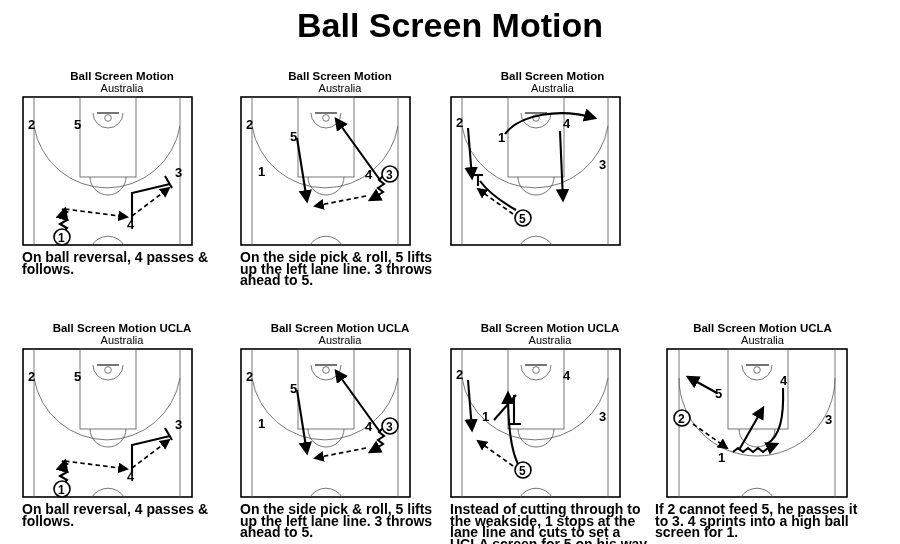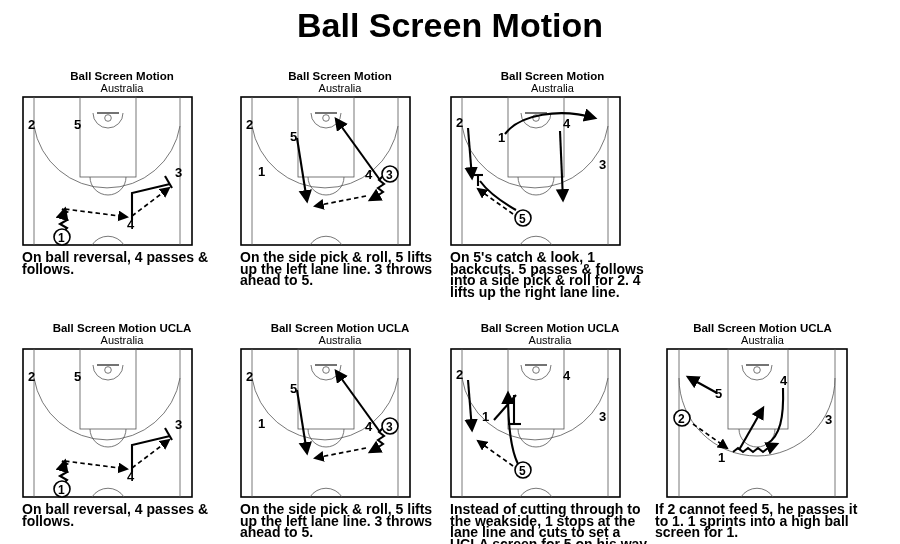--- a/index.html
+++ b/index.html
@@ -179,21 +179,20 @@
         <line class="screen" x1="24" y1="79" x2="33" y2="79"></line>
 
         <text class="lbl" x="6" y="31">2</text>
         <text class="lbl" x="48" y="46">1</text>
         <text class="lbl" x="113" y="32">4</text>
         <text class="lbl" x="149" y="73">3</text>
         <circle class="circ" cx="73" cy="122" r="8"></circle>
         <text class="lbl-sm" x="69" y="127">5</text>
       </svg>
     </div>
-    <div class="caption">On 5's catch &amp; look, 1 backcuts. 5 passes &amp; follows into a side pick &amp; roll for 2. 4 lifts up the right lane line.</div>
   </div>
 
 </div>
 
 <div class="row" style="top:322px;">
 
   <div class="panel" style="left:22px;top:0;width:200px;">
     <div class="panel-title">Ball Screen Motion UCLA</div>
     <div class="panel-sub">Australia</div>
     <div class="court-wrap">
@@ -345,16 +344,16 @@
         <path class="mv" d="M113,100 L122,96" marker-end="url(#ah7)"></path>
 
         <text class="lbl" x="60" y="50">5</text>
         <text class="lbl" x="125" y="37">4</text>
         <text class="lbl" x="170" y="76">3</text>
         <text class="lbl" x="63" y="114">1</text>
         <circle class="circ" cx="27" cy="70" r="8"></circle>
         <text class="lbl-sm" x="23" y="75">2</text>
       </svg>
     </div>
-    <div class="caption">If 2 cannot feed 5, he passes it to 1. 1 sprints into a high ball screen for 1.</div>
+    <div class="caption">If 2 cannot feed 5, he passes it to 3. 4 sprints into a high ball screen for 1.</div>
   </div>
 
 </div>
 
 </body></html>

